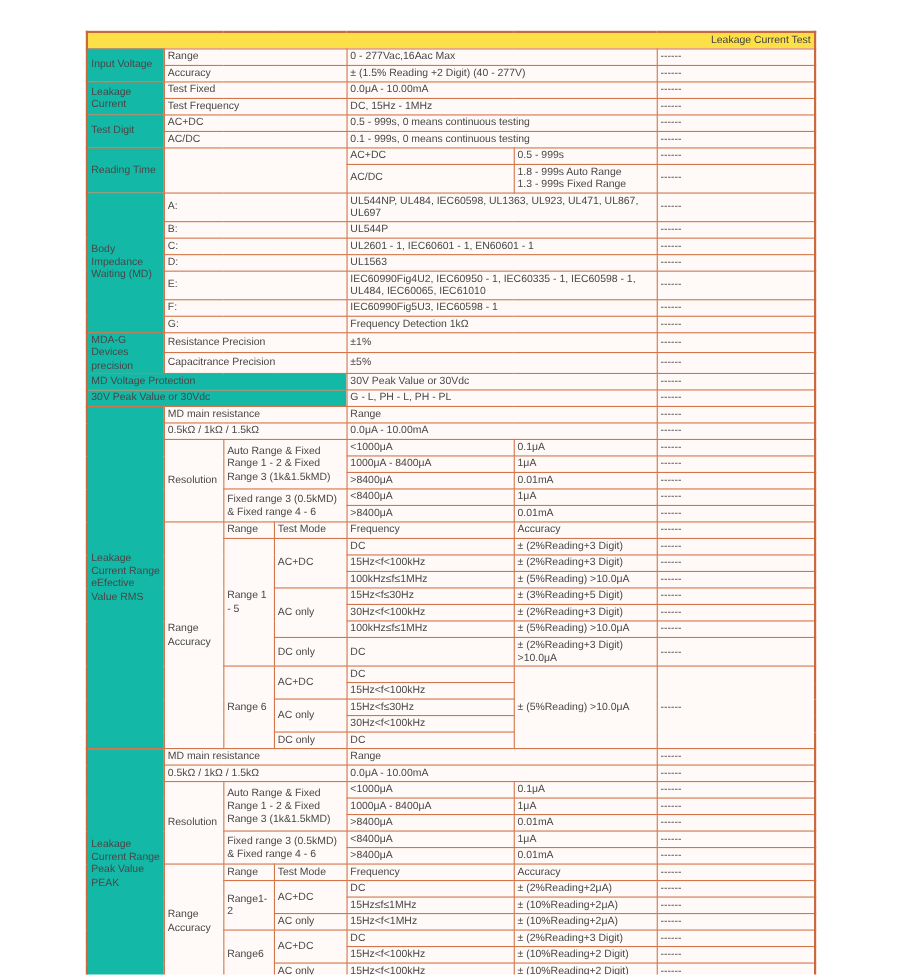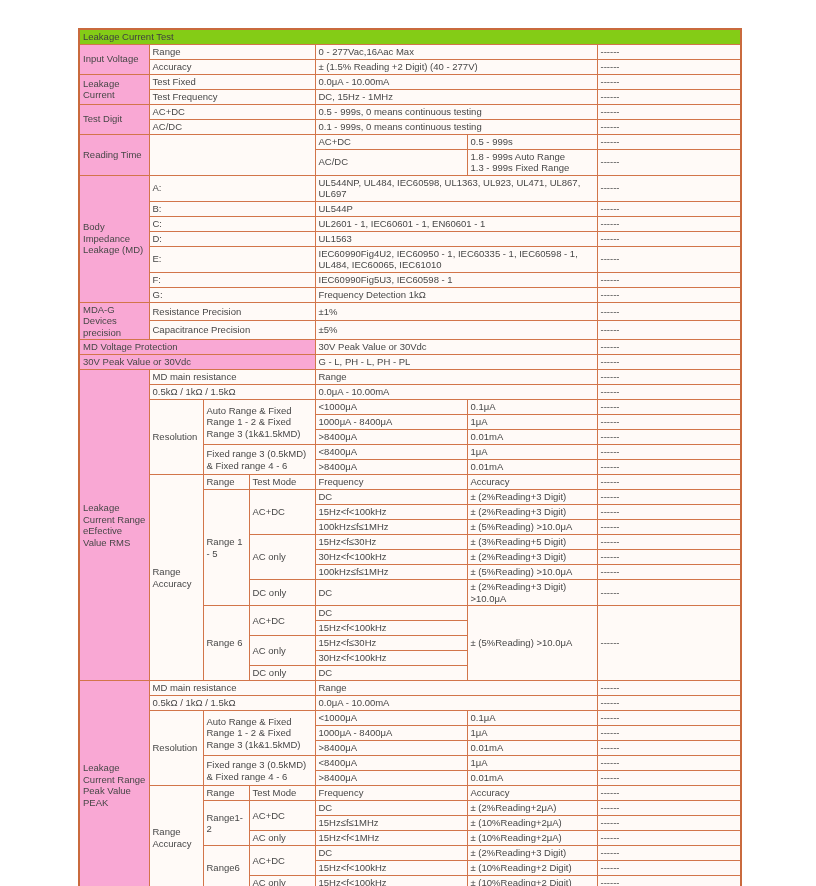--- a/index.html
+++ b/index.html
@@ -20,25 +20,26 @@
     height:15px;
     font-size:9.5px; line-height:11.5px;
     color:#474747;
     vertical-align:middle;
     text-align:left;
     white-space:pre-line;
     overflow-wrap:break-word;
     background:#fffaf7;
   }
   table.spec td.header {
-    background:#84cc16;
+    background:#fde047;
     color:#3f3f3f;
+    text-align:right;
   }
   table.spec td.label {
-    background:#f9a8d4;
+    background:#14b8a6;
   }
 </style>
 </head>
 <body>
 
 <div class="page">
   <table class="spec">
     <colgroup>
       <col style="width:70px">
       <col style="width:54px">
@@ -92,21 +93,21 @@
           <td>0.5 - 999s</td>
           <td>------</td>
         </tr>
         <tr>
           <td>AC/DC</td>
           <td>1.8 - 999s Auto Range
 1.3 - 999s Fixed Range</td>
           <td>------</td>
         </tr>
         <tr>
-          <td rowspan="7" class="label">Body Impedance Leakage (MD)</td>
+          <td rowspan="7" class="label">Body Impedance Waiting (MD)</td>
           <td colspan="3">A:</td>
           <td colspan="2">UL544NP, UL484, IEC60598, UL1363, UL923, UL471, UL867, UL697</td>
           <td>------</td>
         </tr>
         <tr>
           <td colspan="3">B:</td>
           <td colspan="2">UL544P</td>
           <td>------</td>
         </tr>
         <tr>

